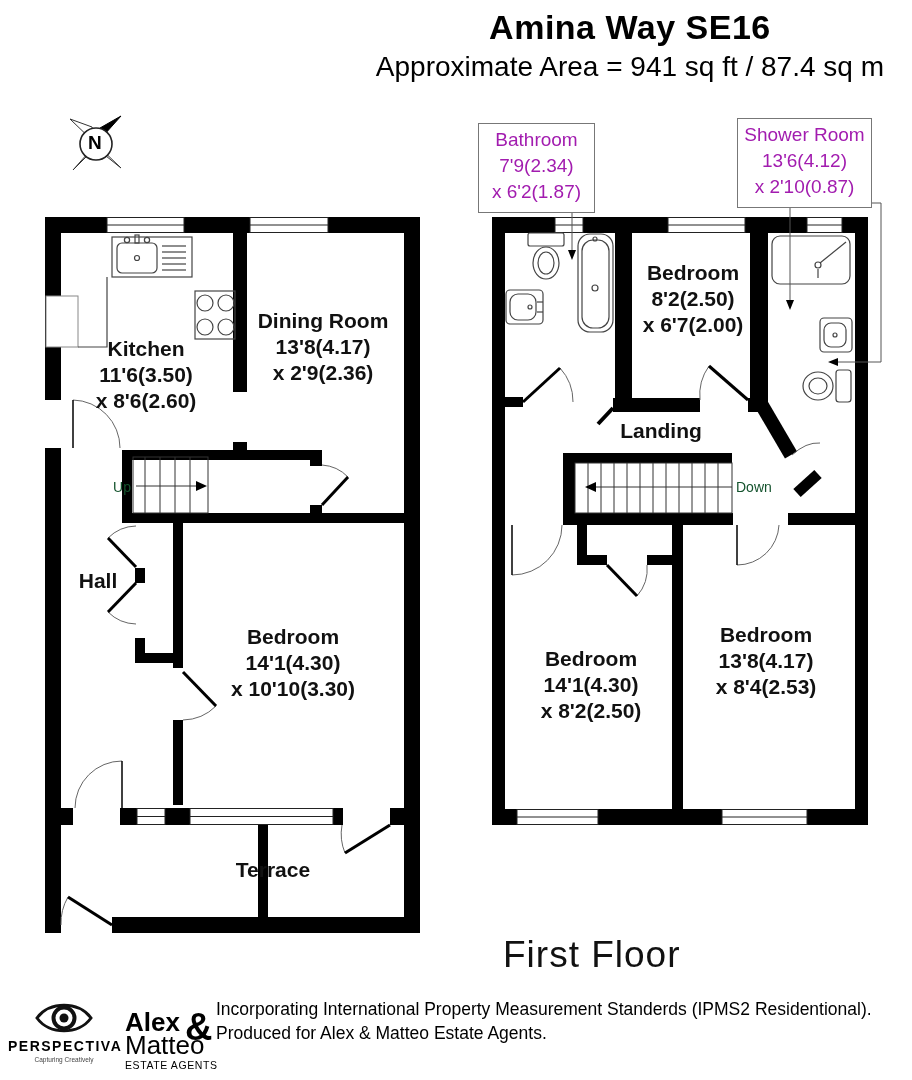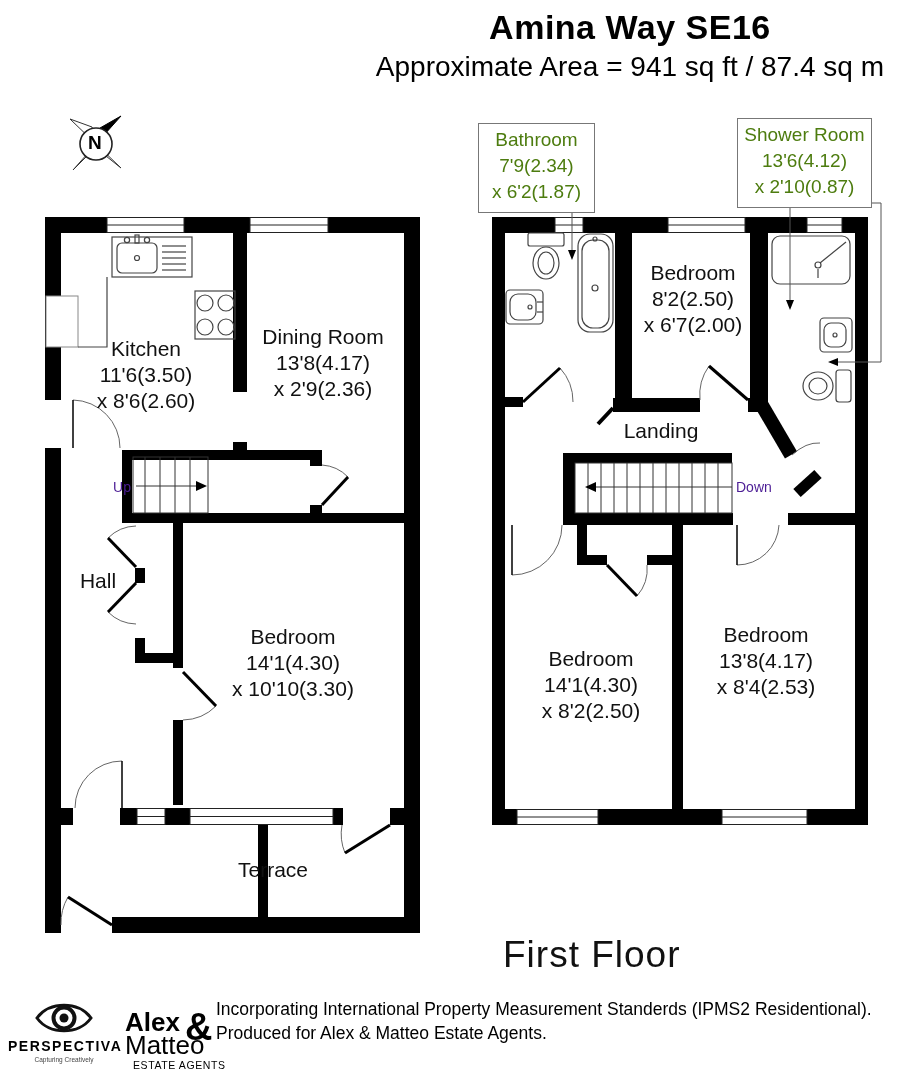--- a/index.html
+++ b/index.html
@@ -4,34 +4,34 @@
 <style>
   html,body{margin:0;padding:0;background:#fff;}
   .canvas{position:relative;width:912px;height:1080px;background:#fff;overflow:hidden;
           font-family:"Liberation Sans", sans-serif;color:#000;}
   .plan-svg{position:absolute;left:0;top:0;}
   .abs{position:absolute;}
   .hdr{position:absolute;right:28px;top:8px;text-align:center;}
   .hdr .t{font-size:34px;font-weight:bold;letter-spacing:0.5px;}
   .hdr .s{font-size:28px;margin-top:4px;}
   .room-label{position:absolute;text-align:center;font-size:21px;line-height:26px;
-              transform:translateX(-50%);white-space:nowrap;color:#111;}
+              transform:translateX(-50%);white-space:nowrap;color:#111;font-weight:bold;}
   .callout{position:absolute;border:1px solid #777;background:#fff;text-align:center;
-           font-size:19px;line-height:26px;padding-top:3px;color:#4d7c0f;}
-  .stair-lbl{position:absolute;font-size:14px;color:#4c1d95;}
+           font-size:19px;line-height:26px;padding-top:3px;color:#a21caf;}
+  .stair-lbl{position:absolute;font-size:14px;color:#14532d;}
   .floor-name{position:absolute;font-size:37px;font-weight:400;letter-spacing:1px;color:#111;}
   .compass-n{position:absolute;font-size:19px;font-weight:bold;}
   .persp{position:absolute;left:8px;top:998px;width:112px;text-align:center;}
   .persp .nm{font-size:14px;font-weight:600;letter-spacing:1.5px;margin-top:40px;}
   .persp .tg{font-size:6.5px;color:#444;margin-top:2px;}
   .am{position:absolute;left:125px;top:1010px;width:110px;height:60px;}
   .am .a1{position:absolute;left:0;top:0;font-size:26px;font-weight:bold;line-height:24px;}
   .am .amp{position:absolute;left:60px;top:-4px;font-size:38px;font-weight:bold;}
   .am .a2{position:absolute;left:0;top:23px;font-size:26px;font-weight:normal;line-height:24px;}
-  .am .a3{position:absolute;left:8px;top:49px;font-size:10.5px;letter-spacing:0.6px;}
+  .am .a3{position:absolute;left:0;top:49px;font-size:10.5px;letter-spacing:0.6px;}
   .disc{position:absolute;left:216px;top:997px;font-size:17.5px;line-height:24px;color:#000;}
 </style>
 </head>
 <body>
 
 <div class="canvas">
 
 <svg class="plan-svg" width="912" height="1080" viewBox="0 0 912 1080">
 
   <g stroke="#333" stroke-width="1" fill="#fff">
@@ -283,21 +283,21 @@
     <div>Shower Room</div>
     <div>13'6(4.12)</div>
     <div>x 2'10(0.87)</div>
   </div>
 
   <div class="room-label" style="left:146px;top:336px;">
     <div>Kitchen</div>
     <div>11'6(3.50)</div>
     <div>x 8'6(2.60)</div>
   </div>
-  <div class="room-label" style="left:323px;top:324px;">
+  <div class="room-label" style="left:323px;top:308px;">
     <div>Dining Room</div>
     <div>13'8(4.17)</div>
     <div>x 2'9(2.36)</div>
   </div>
   <div class="room-label" style="left:98px;top:568px;">
     <div>Hall</div>
   </div>
   <div class="room-label" style="left:293px;top:624px;">
     <div>Bedroom</div>
     <div>14'1(4.30)</div>

